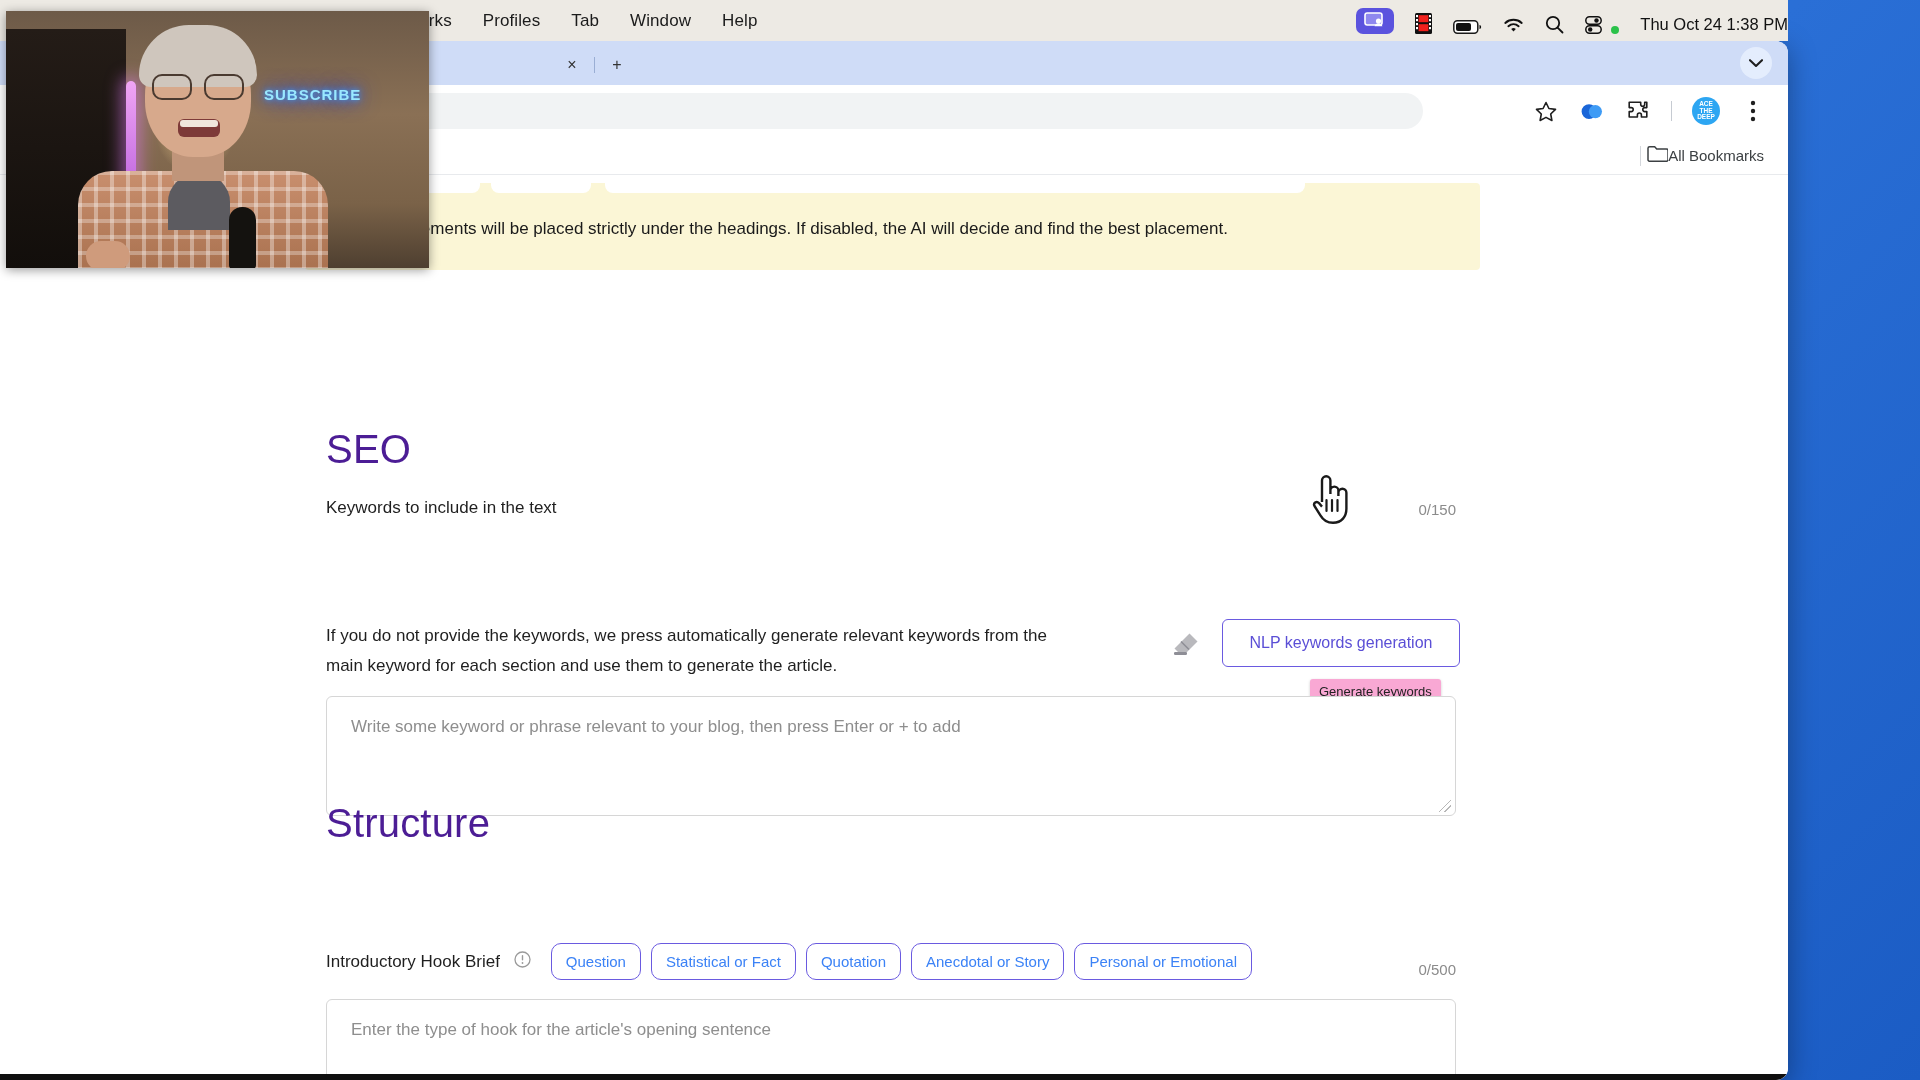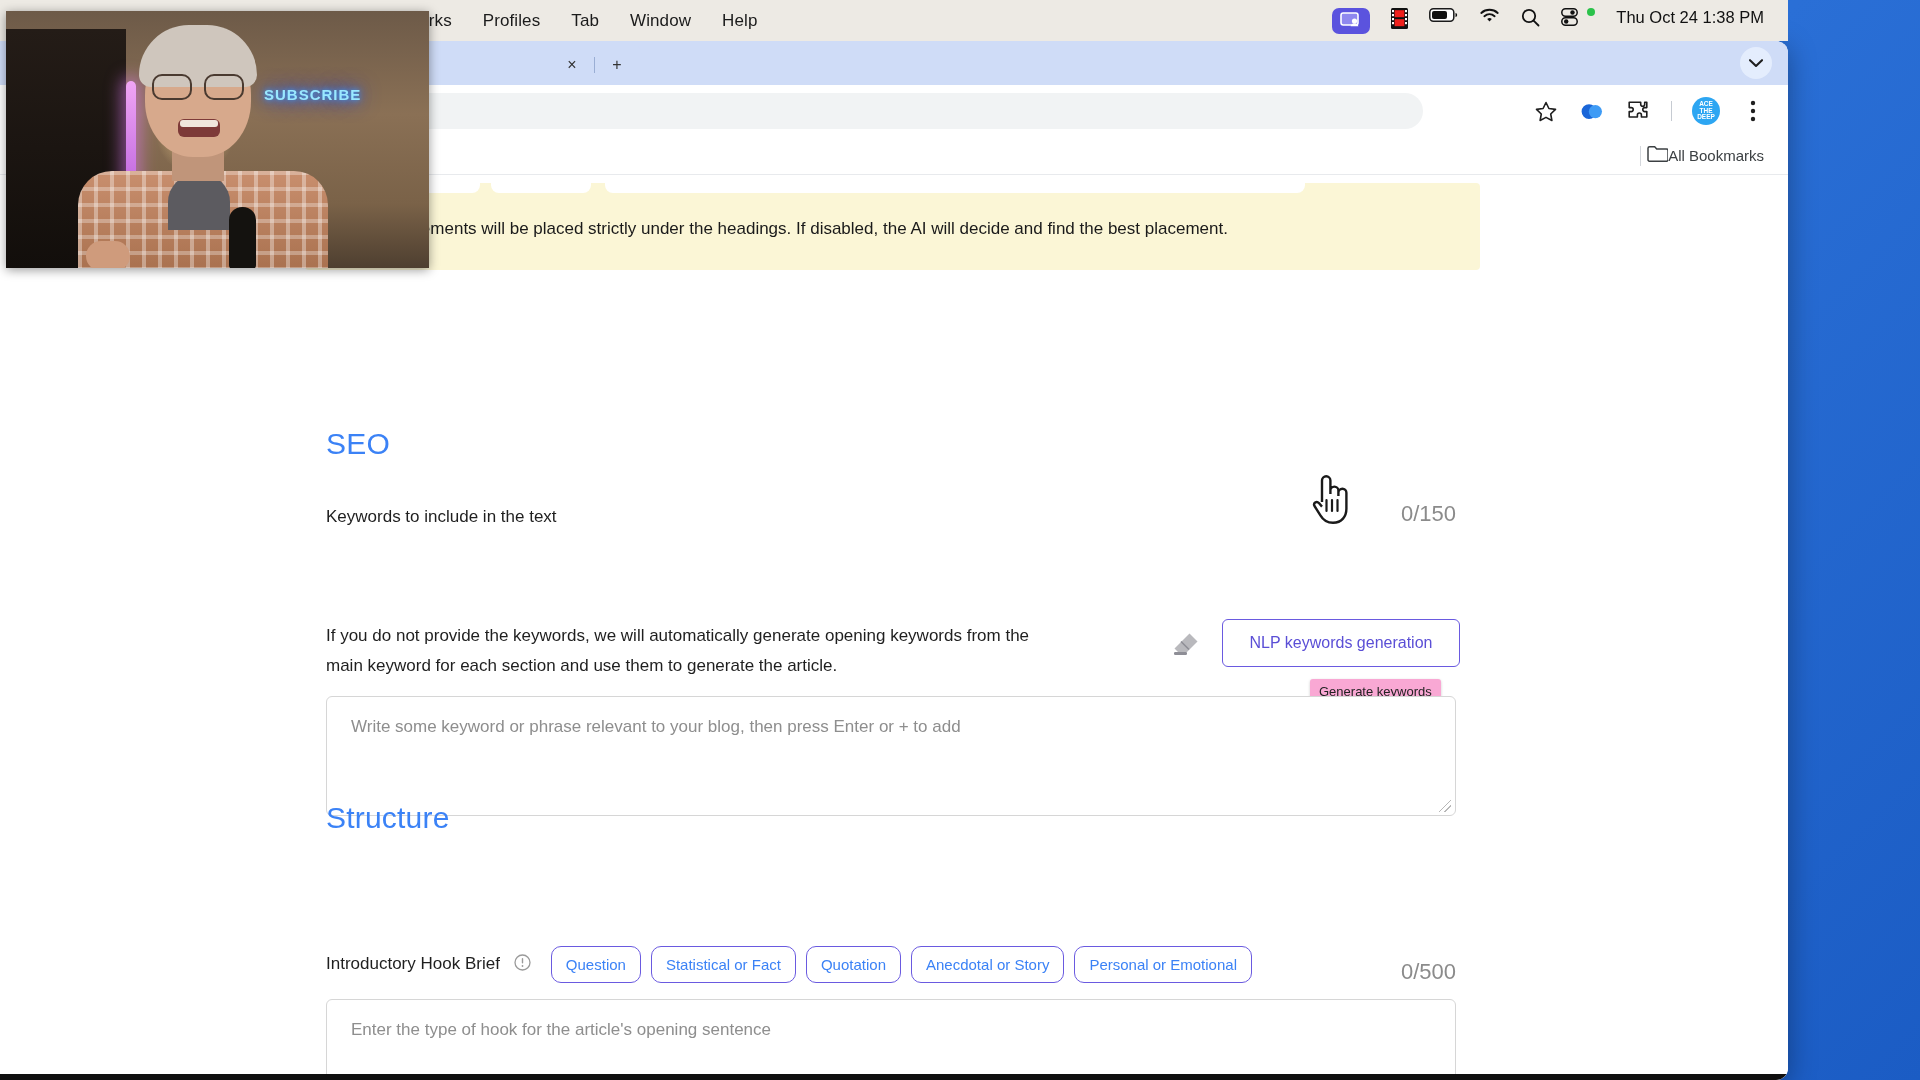--- a/index.html
+++ b/index.html
@@ -15,21 +15,21 @@
 
   
   #menubar {
     position: absolute; top: 0; left: 0; width: 1788px; height: 41px;
     background: #edeae4;
     display: flex; align-items: center;
     z-index: 40;
   }
   .menu-items { display: flex; align-items: center; gap: 31px; margin-left: 405px; }
   .menu-item { font-size: 17px; color: #1b1b1b; letter-spacing: .1px; }
-  .menu-right { margin-left: auto; display: flex; align-items: flex-start; gap: 21px; padding-right: 24px; }
+  .menu-right { margin-left: auto; display: flex; align-items: flex-end; gap: 21px; padding-right: 0; }
   .mb-icon { display: flex; align-items: center; justify-content: center; }
   .screenshare-badge {
     width: 38px; height: 26px; border-radius: 7px; background: #5b53de;
     display: flex; align-items: center; justify-content: center;
   }
   .clock { font-size: 16.5px; color: #111; white-space: nowrap; }
   .greendot { width: 8px; height: 8px; border-radius: 50%; background: #2bc24a; margin-left: -12px; }
 
   
   #browser {
@@ -93,24 +93,24 @@
     background: #fff; overflow: hidden;
   }
   .notice {
     position: absolute; left: 305px; top: 8px; width: 1175px;
     background: #fbf6d6; border-radius: 4px;
     padding: 34px 28px 28px 28px;
   }
   .notice .tabnotch { position: absolute; top: -2px; height: 12px; background: #fff; border-radius: 0 0 8px 8px; }
   .notice-text { font-size: 17px; color: #1a1a1a; line-height: 1.45; }
   .section-title {
-    position: absolute; font-size: 30px; font-weight: 400; color: #3b82f6; letter-spacing: .2px;
+    position: absolute; font-size: 40px; font-weight: 400; color: #4c1d95; letter-spacing: .2px;
   }
   .field-label { font-size: 17px; color: #1f1f1f; }
-  .counter { font-size: 22px; color: #8b8b8b; margin-top: 16px; }
+  .counter { font-size: 15px; color: #8b8b8b; margin-top: 16px; }
   .helper { font-size: 17px; color: #1f1f1f; line-height: 1.55; }
 
   .textarea {
     border: 1px solid #d6d6d6; border-radius: 6px; background: #fff;
     padding: 20px 24px; position: relative;
   }
   .textarea .ph { font-size: 17px; color: #8e8e8e; }
   .resizer {
     position: absolute; right: 4px; bottom: 3px; width: 12px; height: 12px;
     background:
@@ -335,21 +335,21 @@
     </div>
 
     <div class="section-title" style="left:326px; top:252px;">SEO</div>
 
     <div style="position:absolute; left:326px; top:310px; width:1130px; display:flex; justify-content:space-between; align-items:flex-end;">
       <span class="field-label">Keywords to include in the text</span>
       <span class="counter">0/150</span>
     </div>
 
     <div style="position:absolute; left:326px; top:448px;">
-      <span class="helper">If you do not provide the keywords, we will automatically generate opening keywords from the</span>
+      <span class="helper">If you do not provide the keywords, we press automatically generate relevant keywords from the</span>
     </div>
     <div style="position:absolute; left:326px; top:478px;">
       <span class="helper">main keyword for each section and use them to generate the article.</span>
     </div>
 
     <span style="position:absolute; left:1172px; top:456px;">
       <svg width="28" height="26" viewBox="0 0 28 26">
           <path d="M17.5 2.5l8 8-11 11h-8l-4-4z" fill="#b9b9bd"></path>
           <path d="M9 10.5l8 8" stroke="#8e8e96" stroke-width="1.6"></path>
           <rect x="2" y="21" width="13" height="3" rx="1.2" fill="#8e8e96"></rect>

